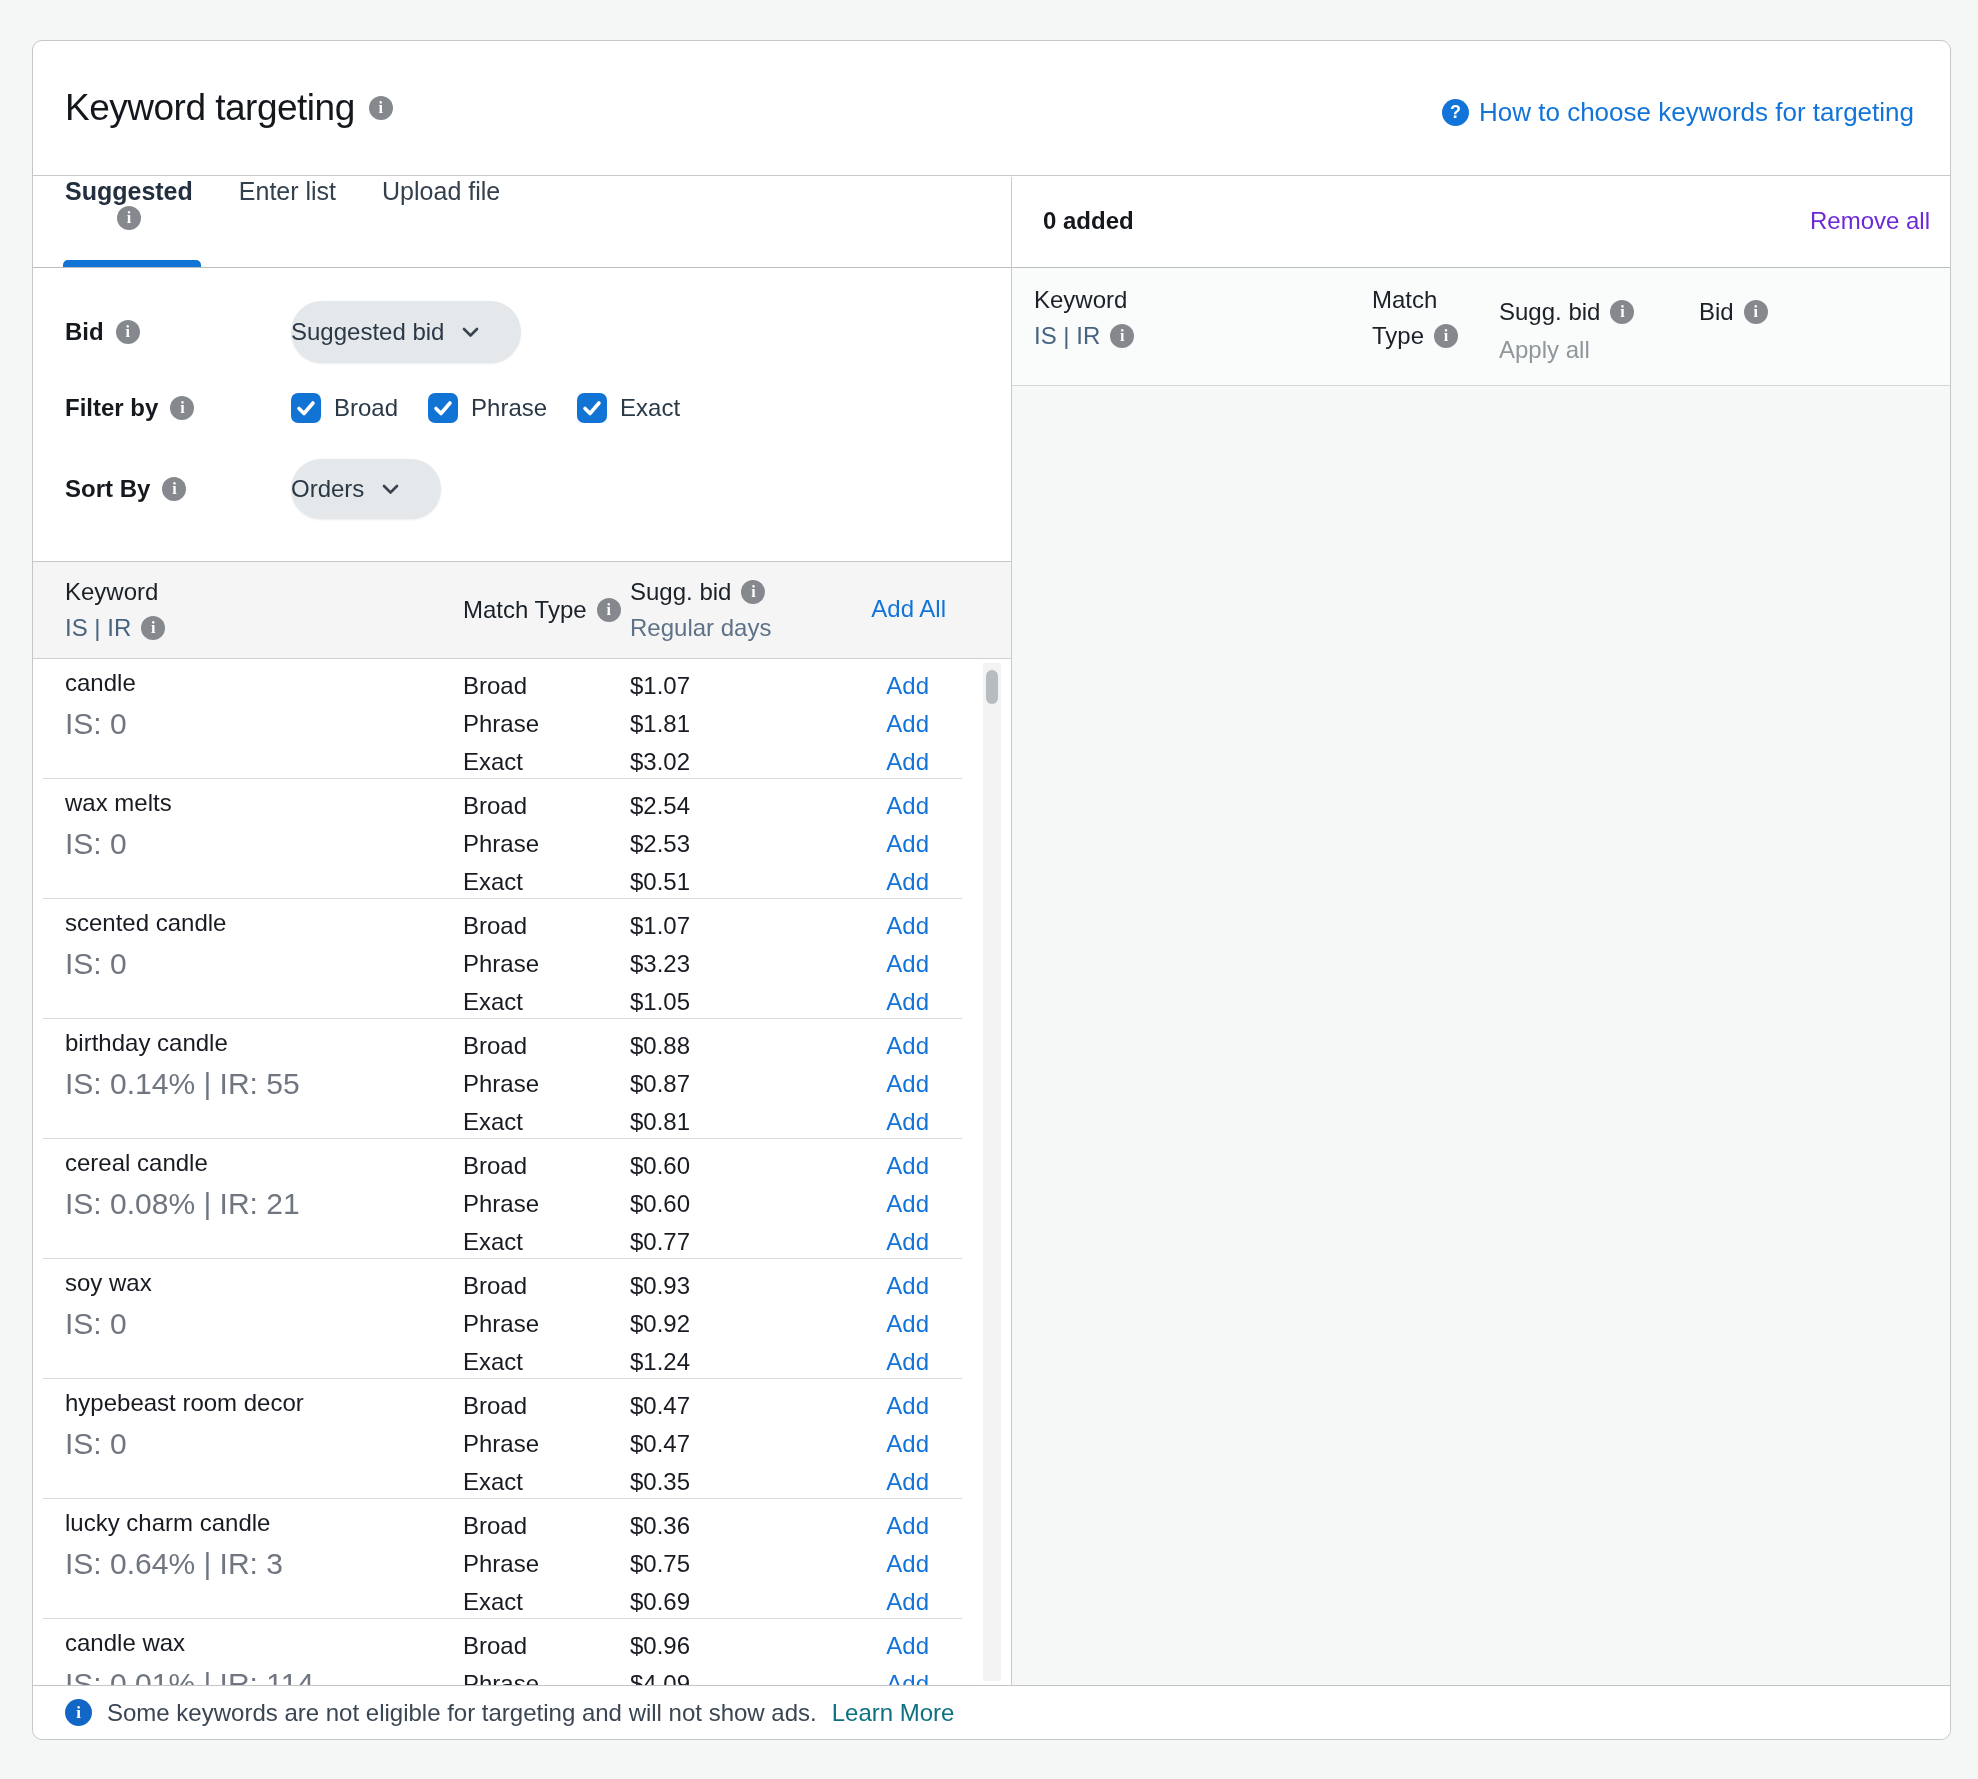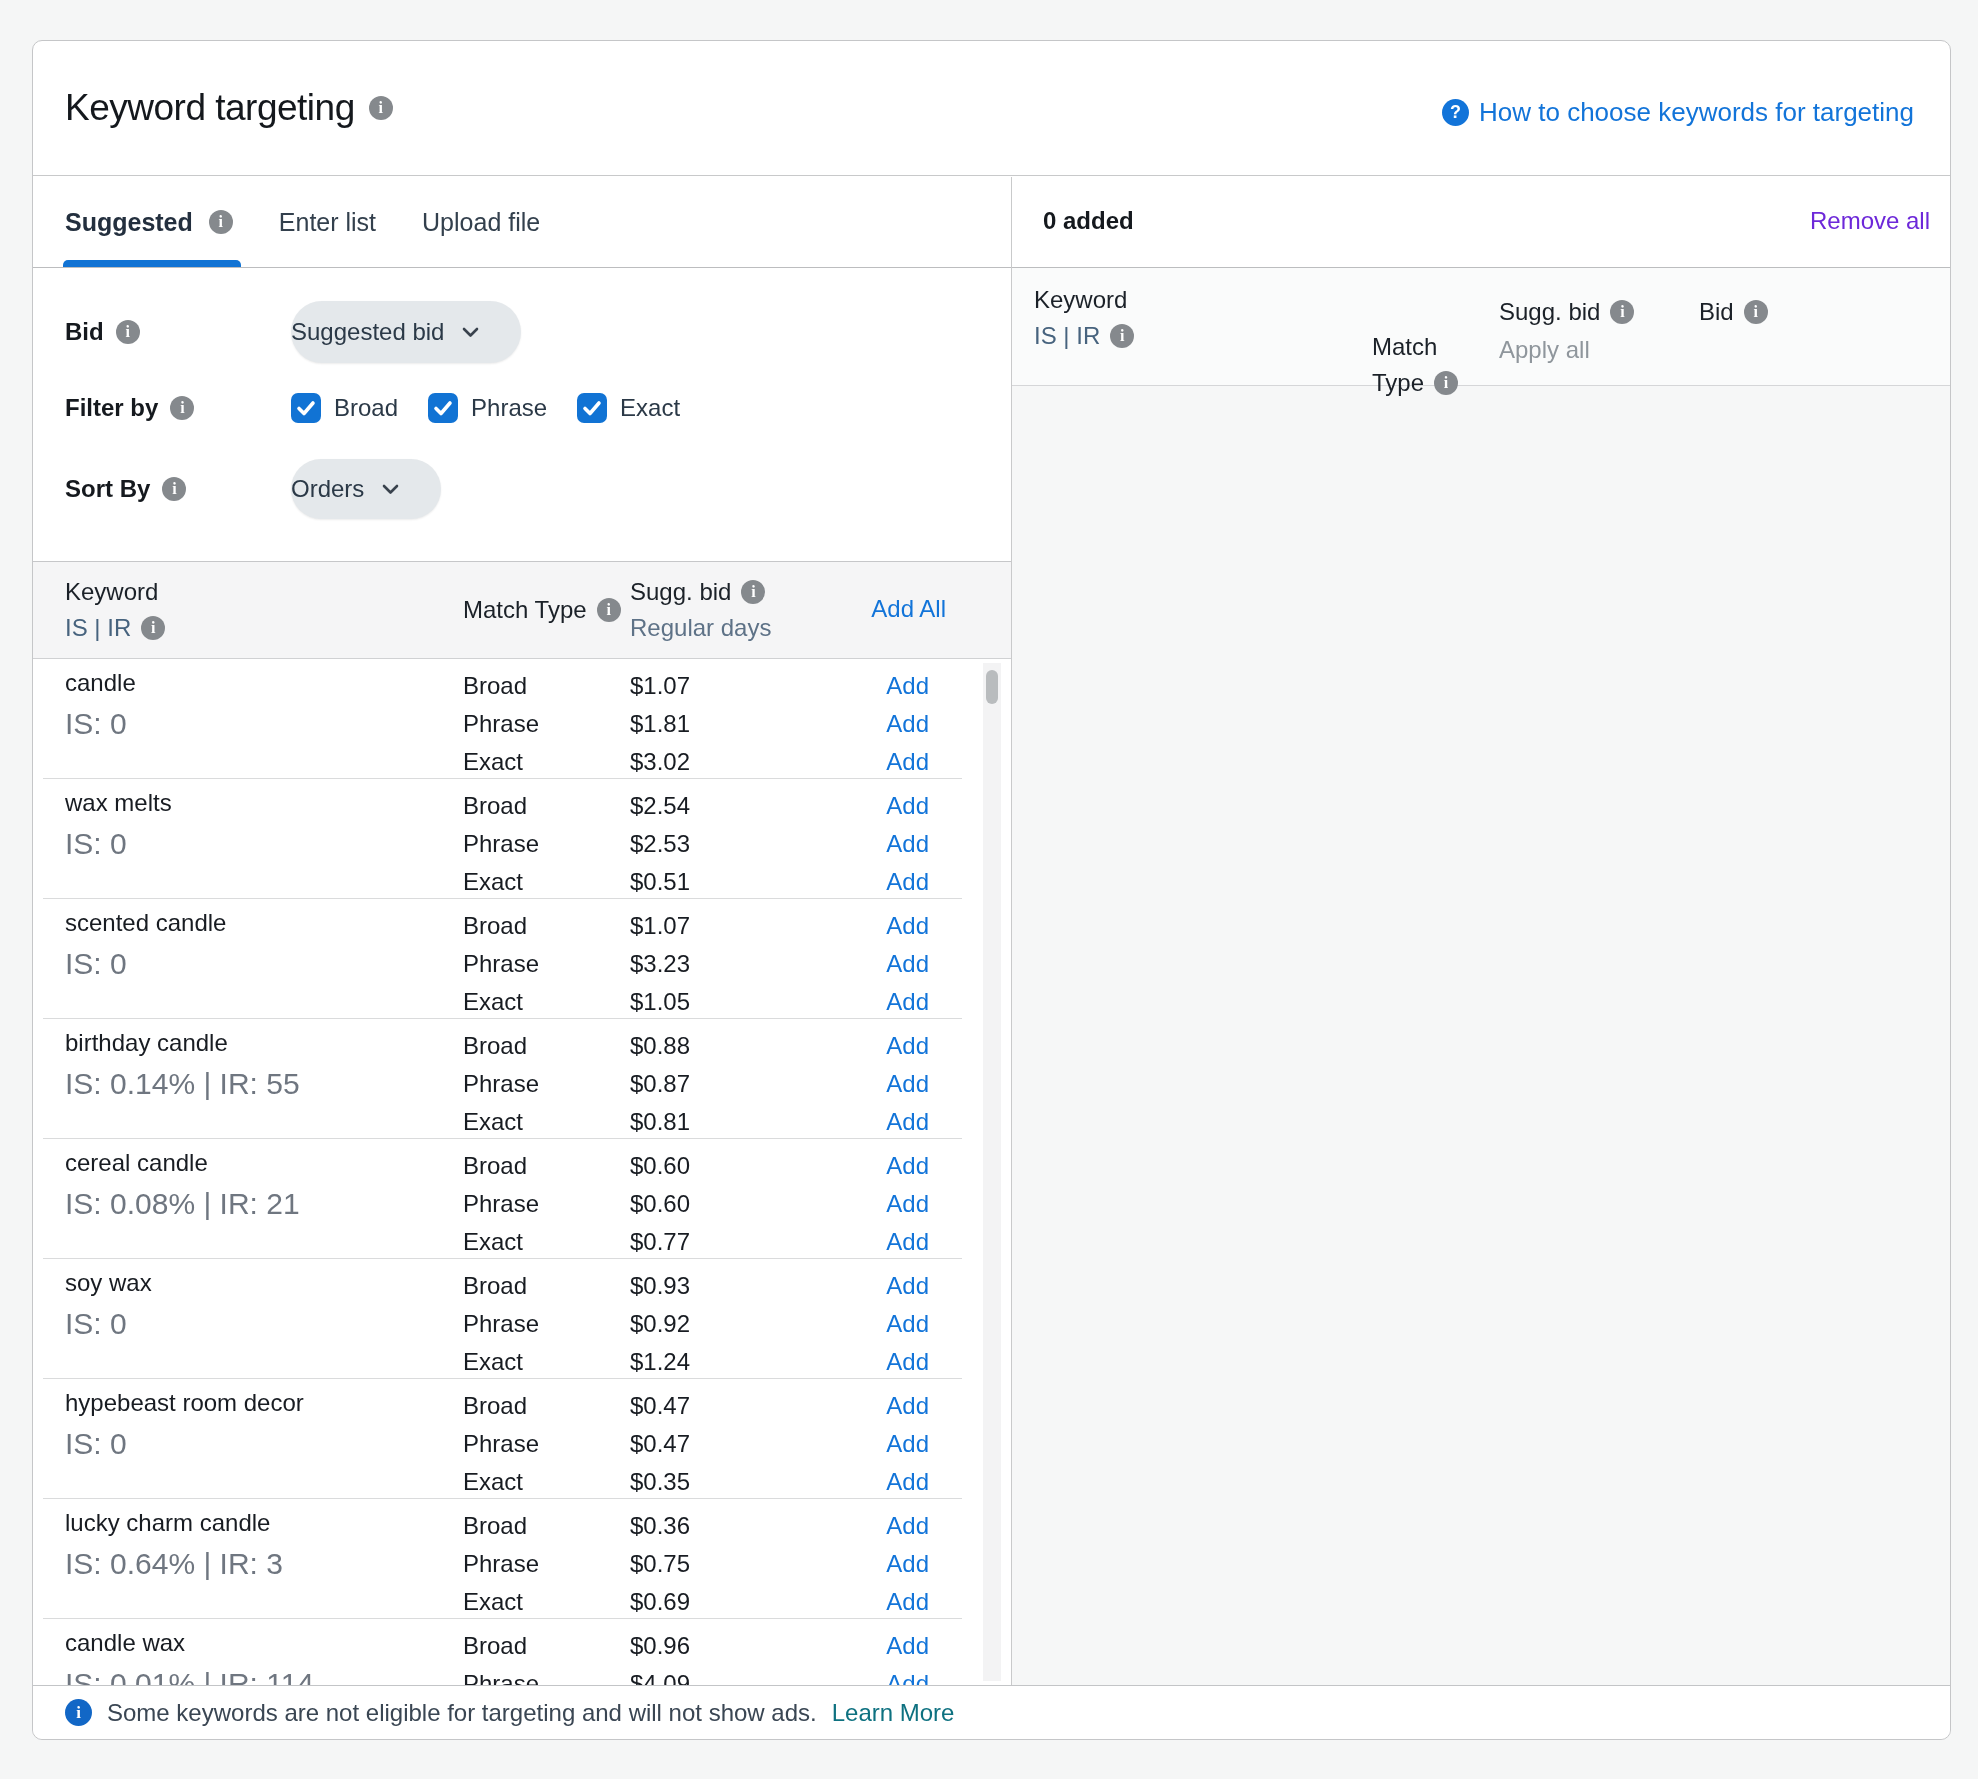--- a/index.html
+++ b/index.html
@@ -32,21 +32,21 @@
   
   .info-i{display:inline-flex;align-items:center;justify-content:center;width:24px;height:24px;border-radius:50%;background:#85898d;color:#fff;font-size:16px;font-weight:700;font-family:"Liberation Serif",serif;flex:0 0 auto;}
   .q-i{display:inline-flex;align-items:center;justify-content:center;width:27px;height:27px;border-radius:50%;background:var(--link);color:#fff;font-size:18px;font-weight:700;}
   .blue-i{display:inline-flex;align-items:center;justify-content:center;width:27px;height:27px;border-radius:50%;background:#1267c6;color:#fff;font-size:17px;font-weight:700;font-family:"Liberation Serif",serif;}
   
   .cols{position:absolute;left:0;right:0;top:136px;bottom:54px;display:flex;}
   .left-col{position:relative;width:979px;border-right:1px solid #c9cacb;background:#fff;}
   .right-col{position:relative;flex:1;background:#f6f7f7;}
   
   .tabs{position:absolute;left:0;right:0;top:0;height:91px;border-bottom:1px solid #bcbdbf;display:flex;align-items:center;padding-left:32px;gap:46px;}
-  .tab{position:relative;height:100%;display:flex;align-items:center;gap:16px;font-size:25px;color:#33404d;cursor:pointer;}
+  .tab{position:relative;height:100%;display:flex;align-items:center;gap:0;font-size:25px;color:#33404d;cursor:pointer;flex-direction:column;}
   .tab.active{font-weight:700;color:#232f3e;}
   .tab.active::after{content:'';position:absolute;left:-2px;right:-8px;bottom:0;height:7px;background:var(--accent);border-radius:5px 5px 0 0;}
   
   .filters{position:absolute;left:0;right:0;top:92px;height:292px;}
   .f-row{position:absolute;left:0;right:0;display:flex;align-items:center;}
   .f-label{position:absolute;left:32px;display:flex;align-items:center;gap:12px;font-size:24px;font-weight:700;color:#15191e;}
   .row-bid{top:32px;height:62px;}
   .row-filter{top:124px;height:30px;}
   .row-sort{top:190px;height:60px;}
   .pill{position:absolute;left:258px;height:62px;background:#e4e8eb;border-radius:31px;display:flex;align-items:center;gap:18px;font-size:24px;color:var(--slate);cursor:pointer;box-shadow:0 1px 2px rgba(0,0,0,.08);}
@@ -76,21 +76,21 @@
   
   .scrollbar{position:absolute;right:10px;top:486px;bottom:4px;width:18px;background:#f3f3f4;}
   .scroll-thumb{position:absolute;left:3px;top:7px;width:12px;height:34px;border-radius:6px;background:#b9bcbe;}
   
   .added-bar{position:absolute;left:0;right:0;top:0;height:91px;background:#fff;border-bottom:1px solid #bcbdbf;}
   .added-count{position:absolute;left:31px;top:30px;font-size:24px;font-weight:700;color:#15191e;}
   .remove-all{position:absolute;right:20px;top:30px;font-size:24px;color:#6d28d9;cursor:pointer;}
   .added-header{position:absolute;left:0;right:0;top:91px;height:118px;background:#fafbfb;border-bottom:1px solid #d5d6d8;font-size:24px;color:#1b2128;}
   .a-kw{position:absolute;left:22px;top:18px;}
   .a-kw .l2{position:absolute;left:0;top:36px;display:flex;align-items:center;gap:10px;color:var(--isir);white-space:nowrap;}
-  .a-match{position:absolute;left:360px;top:18px;margin-top:47px;}
+  .a-match{position:absolute;left:360px;top:18px;}
   .a-match .l2{position:absolute;left:0;top:36px;display:flex;align-items:center;gap:10px;white-space:nowrap;}
   .a-sugg{position:absolute;left:487px;top:30px;}
   .a-sugg .l1{display:flex;align-items:center;gap:10px;white-space:nowrap;}
   .a-sugg .l2{position:absolute;left:0;top:38px;color:#8f969c;white-space:nowrap;}
   .a-bid{position:absolute;left:687px;top:30px;display:flex;align-items:center;gap:10px;}
   
   .card-footer{position:absolute;left:0;right:0;bottom:0;height:54px;background:#fff;border-top:1px solid #c3c5c7;border-radius:0 0 10px 10px;display:flex;align-items:center;padding-left:32px;gap:15px;font-size:24px;color:#3a4653;}
   .learn-more{color:var(--teal);cursor:pointer;}
   .chev{flex:0 0 auto;}
 </style>

